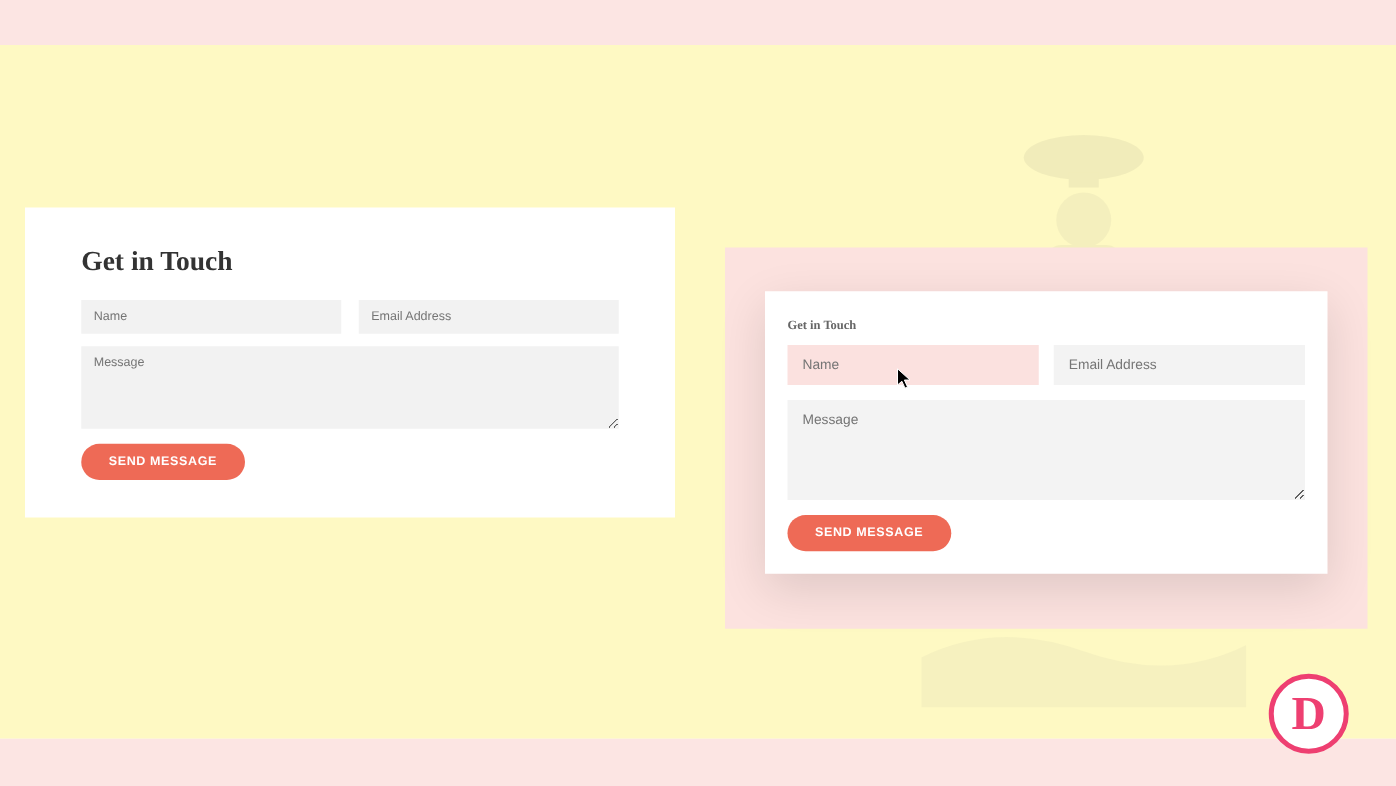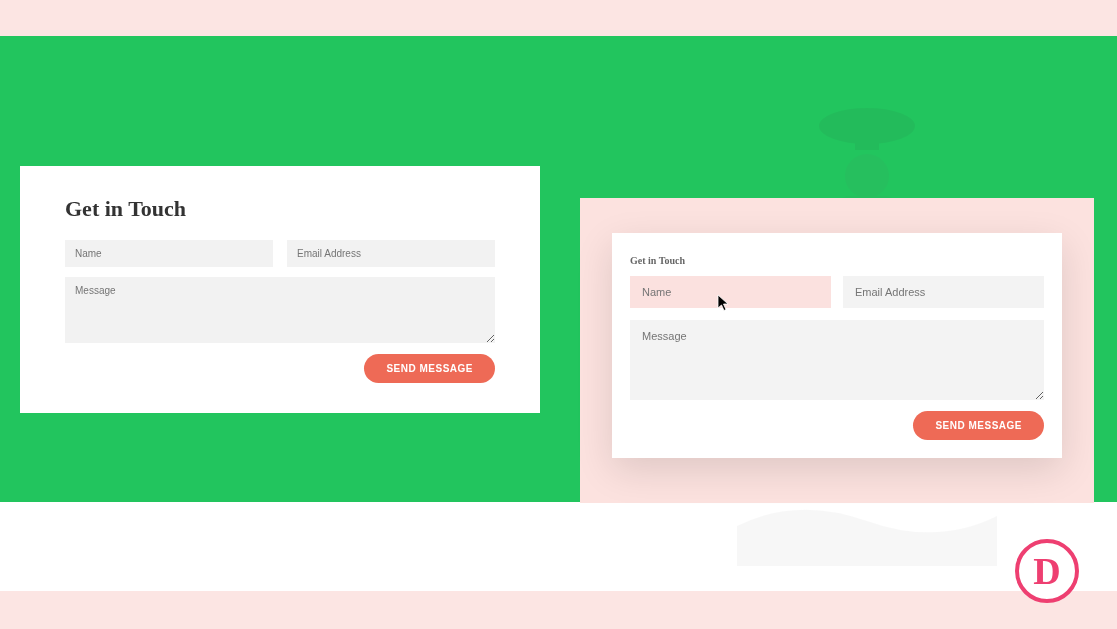--- a/index.html
+++ b/index.html
@@ -16,22 +16,22 @@
       overflow: hidden;
     }
     .top-bar {
       width: 100%;
       height: 36px;
       background: #fce5e3;
     }
     .content-area {
       position: relative;
       width: 100%;
-      height: 466px;
-      background: #22c55e;
+      height: 555px;
+      background: #fef9c3;
     }
     .bg-figure {
       position: absolute;
       right: 120px;
       top: 30px;
       width: 260px;
       height: 500px;
       opacity: 0.06;
     }
     .bottom-bar {
@@ -79,21 +79,20 @@
       padding: 8px 10px;
       font-size: 10px;
       color: #888;
       font-family: Arial, sans-serif;
       width: 100%;
       height: 66px;
       resize: both;
     }
     .btn-row {
       display: flex;
-      justify-content: flex-end;
       margin-top: 7px;
     }
     .send-btn {
       background: #ee6a56;
       color: #fff;
       border: none;
       border-radius: 18px;
       padding: 9px 22px;
       font-size: 10px;
       font-weight: bold;

